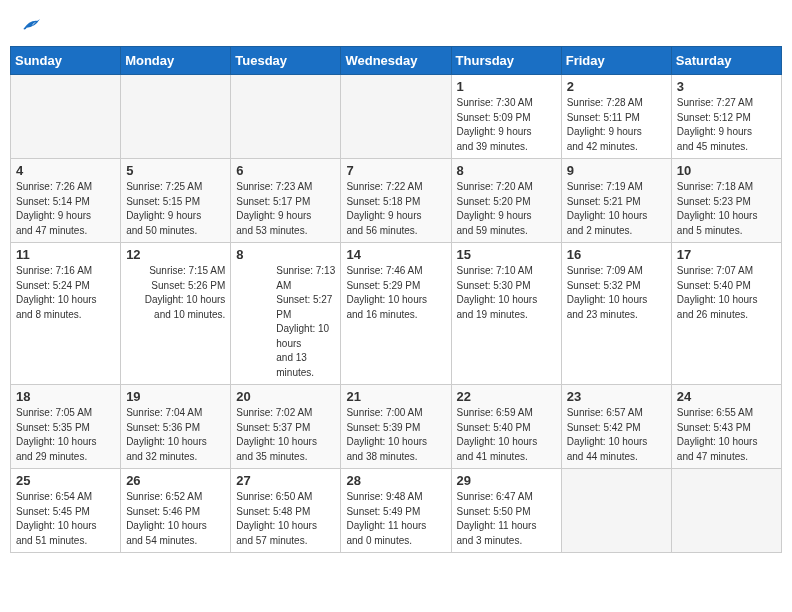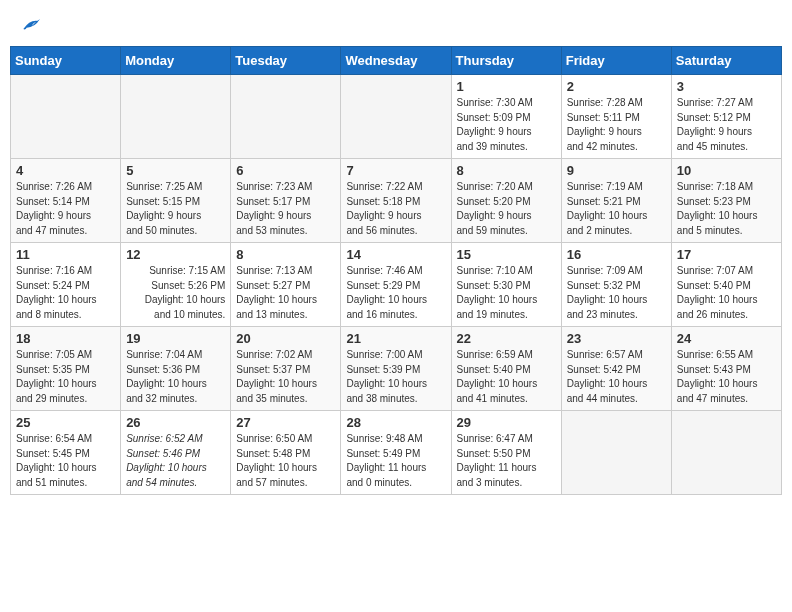--- a/index.html
+++ b/index.html
@@ -215,21 +215,21 @@
         </td>
         <td>
           <div class="day-number">12</div>
           <div class="day-info" style="white-space: pre-line; text-align: right;">Sunrise: 7:15 AM
 Sunset: 5:26 PM
 Daylight: 10 hours
 and 10 minutes.</div>
         </td>
         <td>
           <div class="day-number">8</div>
-          <div class="day-info" style="white-space: pre-line;">Sunrise: 7:13 AM
+          <div class="day-info" style="white-space: pre-line; margin-left: 40px;">Sunrise: 7:13 AM
 Sunset: 5:27 PM
 Daylight: 10 hours
 and 13 minutes.</div>
         </td>
         <td>
           <div class="day-number">14</div>
           <div class="day-info" style="white-space: pre-line;">Sunrise: 7:46 AM
 Sunset: 5:29 PM
 Daylight: 10 hours
 and 16 minutes.</div>
@@ -310,21 +310,21 @@
       <tr>
         <td>
           <div class="day-number">25</div>
           <div class="day-info" style="white-space: pre-line;">Sunrise: 6:54 AM
 Sunset: 5:45 PM
 Daylight: 10 hours
 and 51 minutes.</div>
         </td>
         <td>
           <div class="day-number">26</div>
-          <div class="day-info" style="white-space: pre-line; font-style: italic;">Sunrise: 6:52 AM
+          <div class="day-info" style="white-space: pre-line;">Sunrise: 6:52 AM
 Sunset: 5:46 PM
 Daylight: 10 hours
 and 54 minutes.</div>
         </td>
         <td>
           <div class="day-number">27</div>
           <div class="day-info" style="white-space: pre-line;">Sunrise: 6:50 AM
 Sunset: 5:48 PM
 Daylight: 10 hours
 and 57 minutes.</div>

